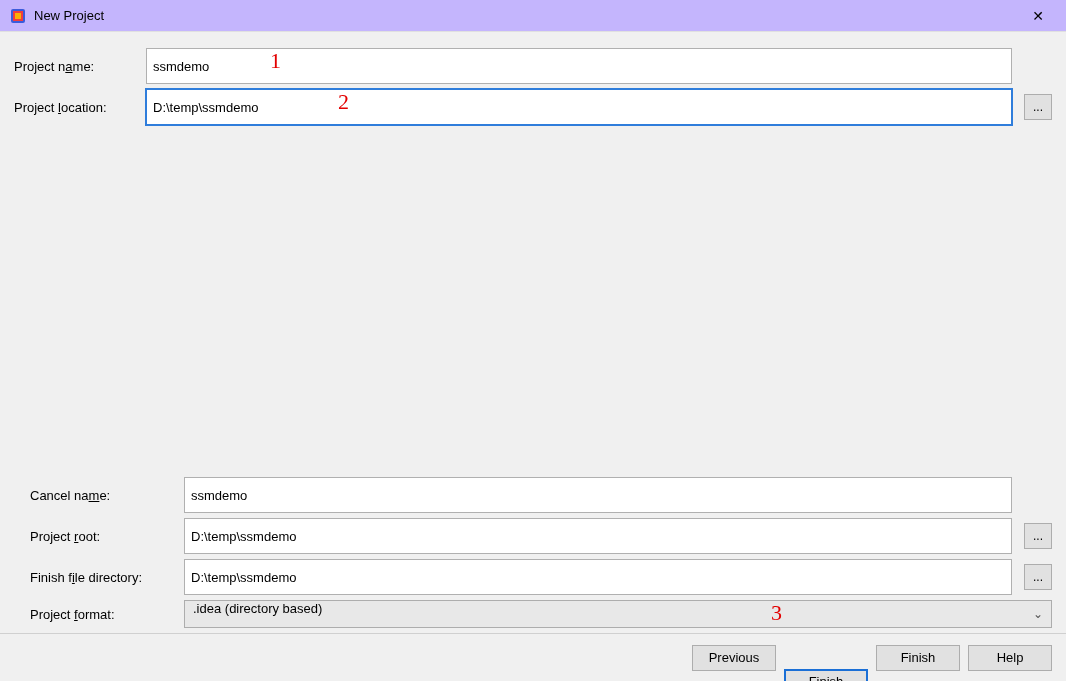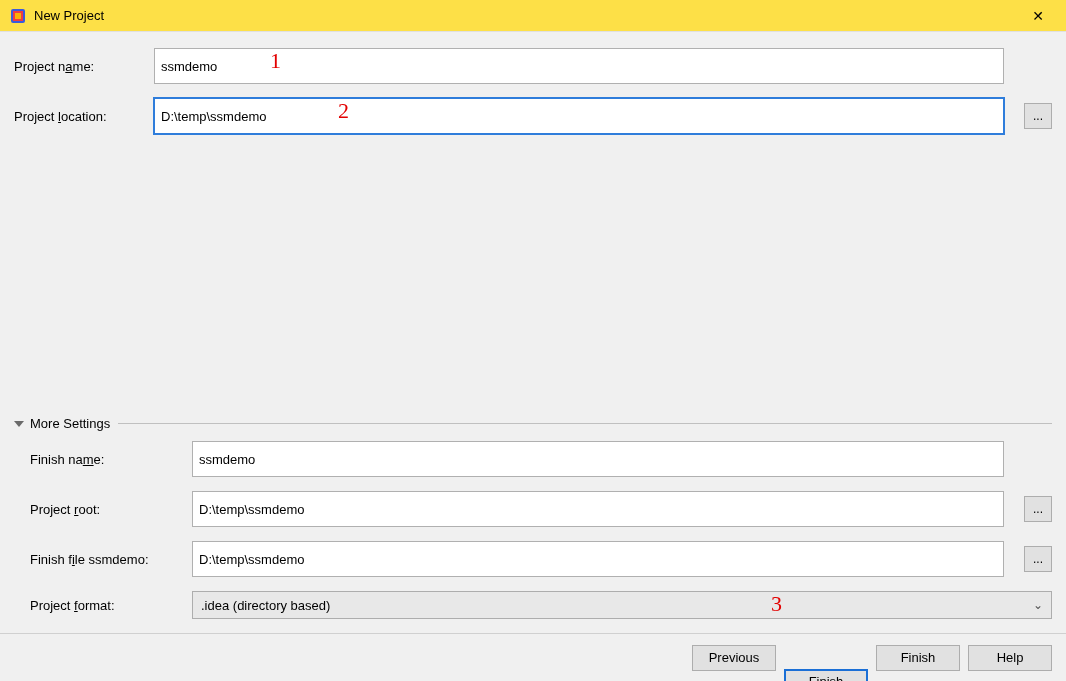--- a/index.html
+++ b/index.html
@@ -7,21 +7,21 @@
       font-family: "Segoe UI", Tahoma, sans-serif;
       font-size: 13px;
       background: #f0f0f0;
       width: 1066px;
       height: 681px;
       overflow: hidden;
       color: #000;
     }
     .titlebar {
       height: 32px;
-      background: #fde047;
+      background: #c4b5fd;
       border-bottom: 1px solid #e0e0e0;
       display: flex;
       align-items: center;
       padding: 0 8px 0 10px;
     }
     .titlebar .icon {
       width: 16px; height: 16px;
       margin-right: 8px;
       display:inline-flex; align-items:center; justify-content:center;
     }
@@ -37,22 +37,22 @@
     .content {
       padding: 16px 14px 0 14px;
       background: #f0f0f0;
       height: calc(100% - 32px - 48px);
       display:flex;
       flex-direction:column;
     }
     .row {
       display:flex;
       align-items:center;
-      margin-bottom: 14px;
-      gap: 20px;
+      margin-bottom: 5px;
+      gap: 12px;
       position: relative;
     }
     .row .label {
       width: 120px;
       font-size: 13px;
       flex-shrink:0;
     }
     .row .input {
       flex: 1;
       height: 36px;
@@ -116,21 +116,20 @@
       padding-left: 16px;
     }
     .select {
       flex:1;
       height: 28px;
       border: 1px solid #adadad;
       background: #e8e8e8;
       padding: 0 28px 0 8px;
       font-size: 13px;
       display:flex;
-      align-items:center;
       position:relative;
       cursor:pointer;
     }
     .select .chev {
       position:absolute;
       right:8px;
       top:50%;
       transform:translateY(-50%);
       color:#555;
       font-size:12px;
@@ -198,48 +197,43 @@
     <input class="input focused" type="text" value="D:\temp\ssmdemo" style="">
     <div class="browse-btn">
       <span>...</span>
     </div>
     <span class="annot" style="left:324px; top:0px;">2</span>
   </div>
 
   <div class="spacer-vert"></div>
 
   <div class="more-settings">
-    <div class="more-header">
-      <span class="tri"></span>
-      <span>More Settings</span>
-      <span class="line"></span>
-    </div>
     <div class="more-body">
 
       <div class="row">
         <div class="label">
-          <span>Finish na</span><span class="u">m</span><span>e:</span>
+          <span>Cancel na</span><span class="u">m</span><span>e:</span>
         </div>
         <input class="input" type="text" value="ssmdemo" style="">
         <span style="width:28px"></span>
       </div>
 
       <div class="row">
         <div class="label">
           <span>Project </span><span class="u">r</span><span>oot:</span>
         </div>
         <input class="input" type="text" value="D:\temp\ssmdemo" style="">
         <div class="browse-btn">
           <span>...</span>
         </div>
       </div>
 
       <div class="row">
         <div class="label">
-          <span>Finish f</span><span class="u">i</span><span>le ssmdemo:</span>
+          <span>Finish f</span><span class="u">i</span><span>le directory:</span>
         </div>
         <input class="input" type="text" value="D:\temp\ssmdemo" style="">
         <div class="browse-btn">
           <span>...</span>
         </div>
       </div>
 
       <div class="row" style="position:relative">
         <div class="label">
           <span>Project </span><span class="u">f</span><span>ormat:</span>

